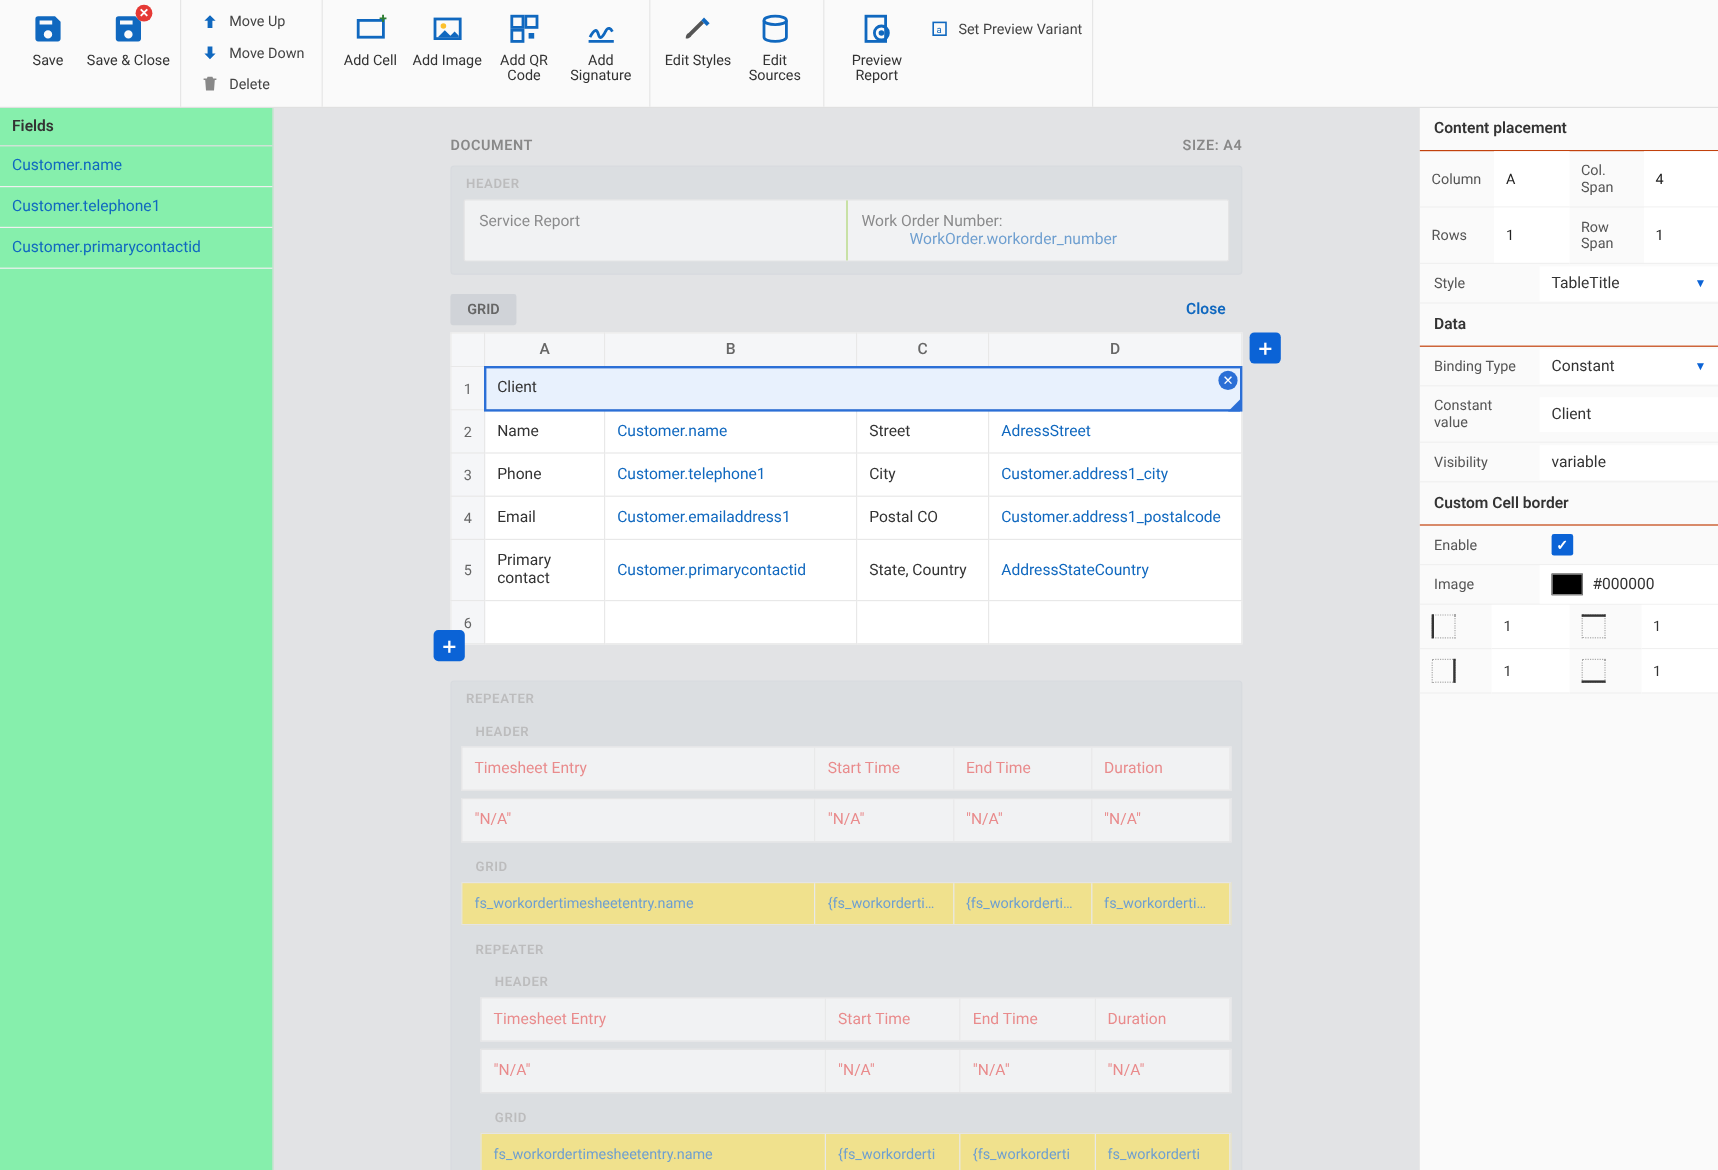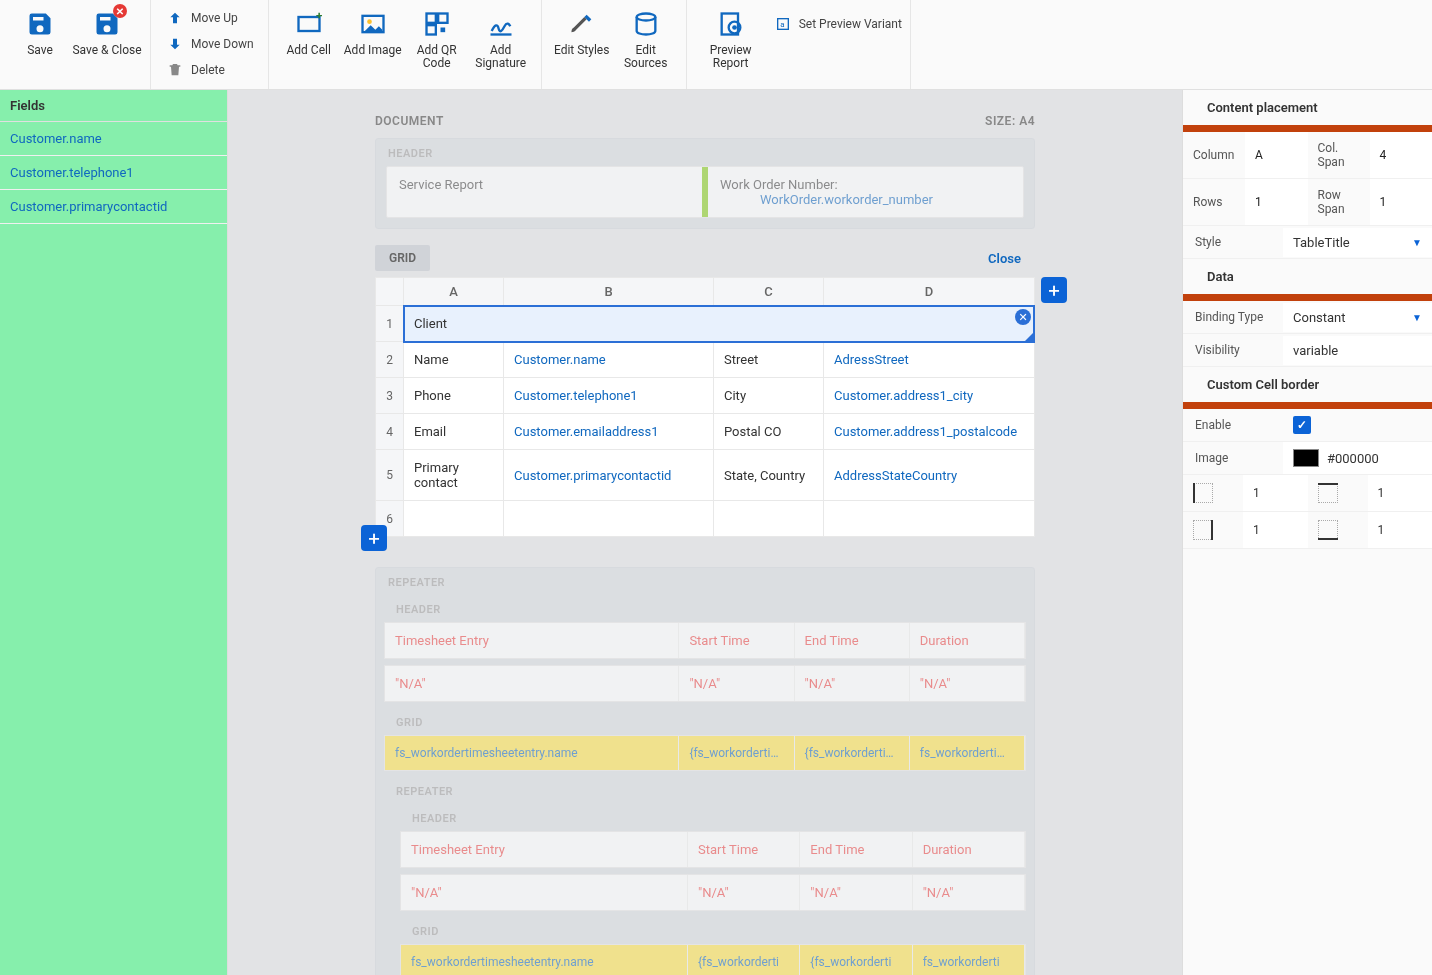--- a/index.html
+++ b/index.html
@@ -24,21 +24,21 @@
   .canvas-wrap { flex:1; background:#e2e3e5; position:relative; overflow:auto; }
   .canvas-inner { width:700px; margin:0 auto; padding:20px 20px 60px; }
   .props-panel { width:250px; background:#fafafa; border-left:1px solid #ddd; overflow:auto; }
 
   
   .doc-title-row { display:flex; justify-content:space-between; color:#888; font-size:12px; font-weight:600; letter-spacing:.5px; padding:4px 0 10px; }
   .section-label { color:#9e9e9e; font-size:11px; font-weight:600; letter-spacing:.5px; padding:8px 12px 6px; }
   .dim-card { background:#d7dade; border:1px solid #cfd4da; border-radius:3px; margin-bottom:16px; position:relative; }
   .dim-card.faded { opacity:.55; }
   .header-row { display:flex; background:#fff; border:1px solid #e6e6e6; border-radius:2px; margin:0 10px 10px; }
-  .header-cell { flex:1; padding:10px 12px; font-size:13px; color:#444; border-right:6px solid #84cc16; }
+  .header-cell { flex:1; padding:10px 12px; font-size:13px; color:#444; border-right:1px solid #84cc16; }
   .header-cell:last-child { border-right:none; }
   .header-cell .link { color:#1068bf;margin-left:40px; }
 
   .grid-tab-row { display:flex; justify-content:space-between; align-items:center; padding:0 10px 6px 0; }
   .grid-tab { background:#d0d3d8; padding:6px 14px; font-size:12px; font-weight:600; color:#666; border-radius:2px; }
   .close-link { color:#1068bf; font-weight:600; font-size:13px; cursor:pointer; padding-right:4px;}
 
   
   .grid-outer { position:relative; }
   .grid-table { width:100%; border-collapse:collapse; background:#fff; }
@@ -55,21 +55,21 @@
   .add-btn-sq { width:26px;height:26px;background:#0b63d6;border-radius:4px;display:flex;align-items:center;justify-content:center;color:#fff;font-size:18px;font-weight:600;cursor:pointer; position:absolute;}
   
   
   .faded-header-row { display:flex; background:#fff; border:1px solid #e6e6e6; margin:0 8px 6px; }
   .faded-header-row > div { padding:10px 10px; font-size:13px; color:#ef4444; border-right:1px solid #eee;}
   .col-a { flex: 0 0 46%; } .col-b{flex:0 0 18%;} .col-c{flex:0 0 18%;} .col-d{flex:0 0 18%;}
   .faded-grid-row { display:flex; background:#fde047; border:1px solid #e6e6e6; margin:0 8px 6px; }
   .faded-grid-row > div { padding:10px 10px; font-size:12px; color:#1068bf; border-right:1px solid #eee; overflow:hidden; text-overflow:ellipsis; white-space:nowrap;}
   
   
-  .props-section-h { padding:10px 24px; font-weight:600; border-bottom:7px solid #c2410c; font-size:13px;}
+  .props-section-h { padding:10px 12px; font-weight:600; border-bottom:1px solid #c2410c; font-size:13px;}
   .prop-grid { display:grid; grid-template-columns:62px 1fr 62px 1fr; }
   .prop-grid > div { padding:9px 10px; font-size:12px; border-bottom:1px solid #f0f0f0; display:flex; align-items:center; color:#555;}
   .prop-grid .val { background:#fff; color:#222; }
   .prop-row { display:flex; align-items:center; border-bottom:1px solid #f0f0f0; }
   .prop-row .lab { width:100px; padding:9px 12px; font-size:12px; color:#555;}
   .prop-row .val { flex:1; padding:7px 10px; background:#fff; font-size:13px; display:flex; align-items:center; justify-content:space-between;}
   .dropdown-caret { color:#0b63d6; font-size:10px;}
   .checkbox { width:18px;height:18px;background:#0b63d6;border-radius:2px;display:flex;align-items:center;justify-content:center;color:#fff;font-size:12px;font-weight:700;}
   .color-swatch { width:26px;height:18px;background:#000;border:1px solid #888;margin-right:8px;}
   .border-grid { display:grid; grid-template-columns:60px 1fr 60px 1fr;}
@@ -388,20 +388,26 @@
 
       <div class="props-section-h">Data</div>
       <div class="prop-row">
         <div class="lab">Binding Type</div>
         <div class="val">
           <span>Constant</span>
           <span class="dropdown-caret">▼</span>
         </div>
       </div>
       <div class="prop-row">
+        <div class="lab">Constant value</div>
+        <div class="val" style="justify-content:flex-start">
+            <span>Client</span>
+          </div>
+      </div>
+      <div class="prop-row">
         <div class="lab">Visibility</div>
         <div class="val" style="justify-content:flex-start">
             <span>variable</span>
           </div>
       </div>
 
       <div class="props-section-h">Custom Cell border</div>
       <div class="prop-row">
         <div class="lab">Enable</div>
         <div class="val" style="background:transparent">

